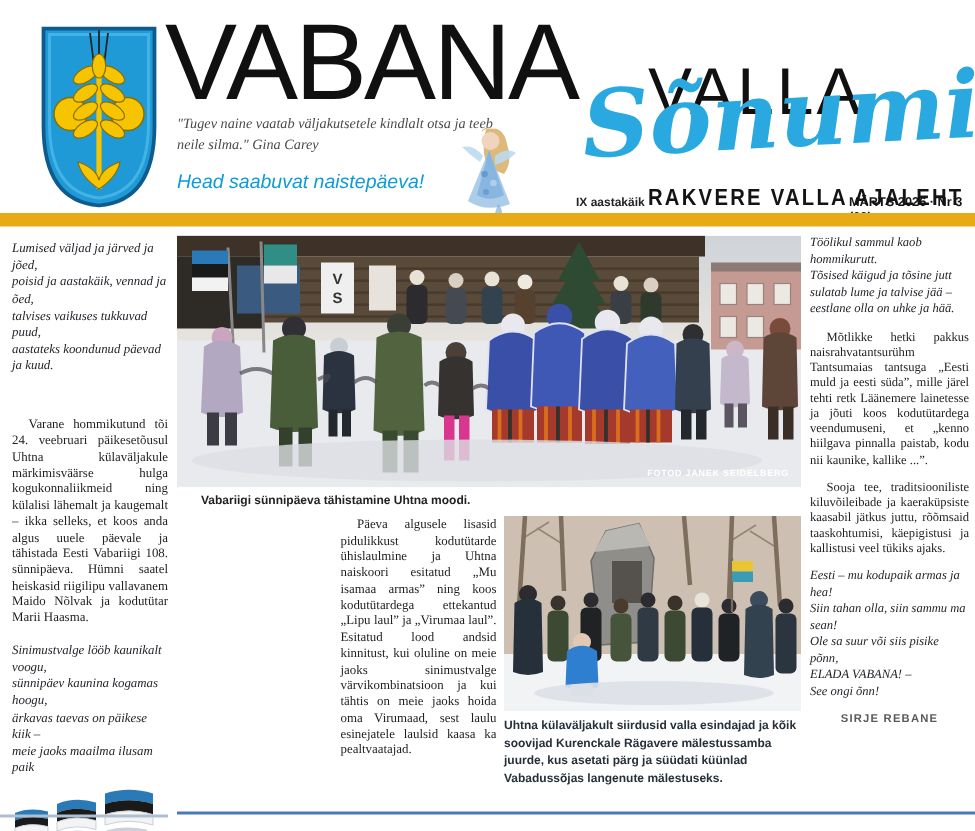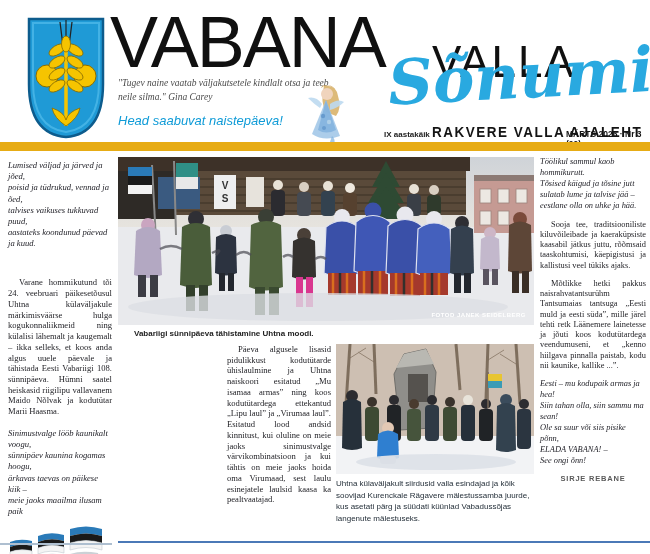--- a/index.html
+++ b/index.html
@@ -62,21 +62,21 @@
     position:absolute; left:134px; top:329px; width:416px;
     font-family:"Liberation Sans",sans-serif; font-size:8px; font-weight:bold; color:#222;
   }
   .subcol1 { position:absolute; left:118px; top:344px; width:102px; }
   .subcol1 .poem { margin-top:10px; }
   .subcol2 { position:absolute; left:227px; top:344px; width:104px; }
 
   .photo2 { position:absolute; left:336px; top:344px; width:198px; height:130px; overflow:hidden; }
   .caption2 {
     position:absolute; left:336px; top:478px; width:198px;
-    font-family:"Liberation Sans",sans-serif; font-size:8px; font-weight:normal;
+    font-family:"Liberation Sans",sans-serif; font-size:8px; font-weight:bold;
     line-height:1.45; color:#25303a;
   }
 
   .col-right { position:absolute; left:540px; top:157px; width:106px; }
   .col-right .para { margin-top:8px; line-height:1.22; font-size:8.4px; }
   .col-right .poem { font-size:8.4px; }
   .col-right .poem2 { margin-top:8px; }
   .byline {
     margin-top:8px; text-align:center; font-family:"Liberation Sans",sans-serif;
     font-size:7.5px; letter-spacing:0.8px; color:#5a5a5a; font-weight:bold;
@@ -139,21 +139,21 @@
     <path d="M36,54 Q40 58 38 62 L34 60 Z" fill="#7fb0dd" opacity="0.7"></path>
   </svg>
 
   <div class="ed-edition">IX aastakäik</div>
   <div class="ed-paper">RAKVERE VALLA AJALEHT</div>
   <div class="ed-issue">MÄRTS 2026 · Nr 3 (99)</div>
   <div class="gold-bar"></div>
 
   <div class="col-left">
     <div class="poem">Lumised väljad ja järved ja jõed,
-poisid ja tüdrukud, vennad ja õed,
+poisid ja aastakäik, vennad ja õed,
 talvises vaikuses tukkuvad puud,
 aastateks koondunud päevad ja kuud.</div>
     <div class="para">Varane hommikutund tõi 24. veebruari päikesetõusul Uhtna külaväljakule märkimisväärse hulga kogukonnaliikmeid ning külalisi lähemalt ja kaugemalt – ikka selleks, et koos anda algus uuele päevale ja tähistada Eesti Vabariigi 108. sünnipäeva. Hümni saatel heiskasid riigilipu vallavanem Maido Nõlvak ja kodutütar Marii Haasma.</div>
     <div class="poem poem2">Sinimustvalge lööb kaunikalt voogu,
 sünnipäev kaunina kogamas hoogu,
 ärkavas taevas on päikese kiik –
 meie jaoks maailma ilusam paik</div>
     <svg class="flags" viewBox="0 0 96 42">
       <g opacity="0.45" fill="#8d9aa6">
         <path d="M4,34 Q12 30 22 33 L24 39 Q14 42 4 38 Z"></path>
@@ -395,22 +395,22 @@
       <ellipse cx="100" cy="118" rx="80" ry="8" fill="#dde1e8" opacity="0.9"></ellipse>
     </svg>
   </div>
   <div class="caption2">Uhtna külaväljakult siirdusid valla esindajad ja kõik soovijad Kurenckale Rägavere mälestussamba juurde, kus asetati pärg ja süüdati küünlad Vabadussõjas langenute mälestuseks.</div>
 
   <div class="col-right">
     <div class="poem">Töölikul sammul kaob hommikurutt.
 Tõsised käigud ja tõsine jutt
 sulatab lume ja talvise jää –
 eestlane olla on uhke ja hää.</div>
+    <div class="para">Mõtlikke hetki pakkus naisrahvatantsurühm Tantsumaias tantsuga „Eesti muld ja eesti süda”, mille järel tehti retk Läänemere lainetesse ja jõuti koos kodutütardega veendumuseni, et „kenno hiilgava pinnalla paistab, kodu nii kaunike, kallike ...”.</div>
     <div class="para">Sooja tee, traditsiooniliste kiluvõileibade ja kaeraküpsiste kaasabil jätkus juttu, rõõmsaid taaskohtumisi, käepigistusi ja kallistusi veel tükiks ajaks.</div>
-    <div class="para">Mõtlikke hetki pakkus naisrahvatantsurühm Tantsumaias tantsuga „Eesti muld ja eesti süda”, mille järel tehti retk Läänemere lainetesse ja jõuti koos kodutütardega veendumuseni, et „kenno hiilgava pinnalla paistab, kodu nii kaunike, kallike ...”.</div>
     <div class="poem poem2">Eesti – mu kodupaik armas ja hea!
 Siin tahan olla, siin sammu ma sean!
 Ole sa suur või siis pisike põnn,
 ELADA VABANA! –
 See ongi õnn!</div>
     <div class="byline">SIRJE REBANE</div>
   </div>
 
   <div class="rule-left"></div>
   <div class="rule-right"></div>

